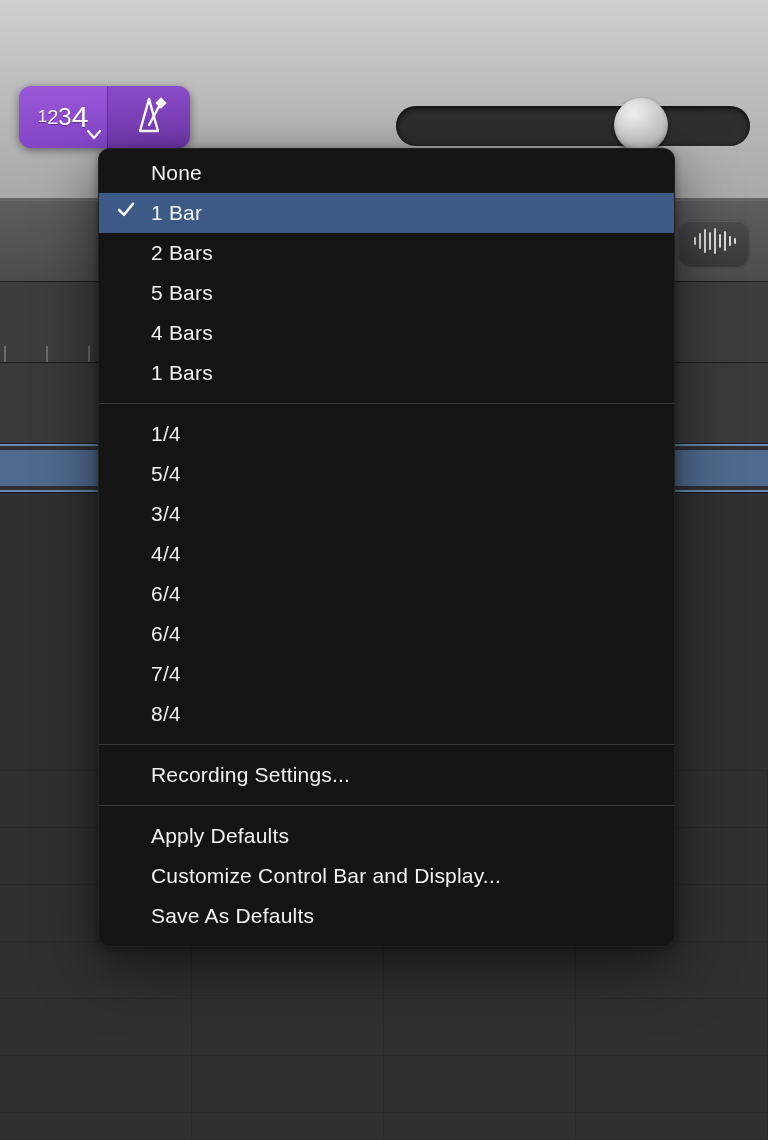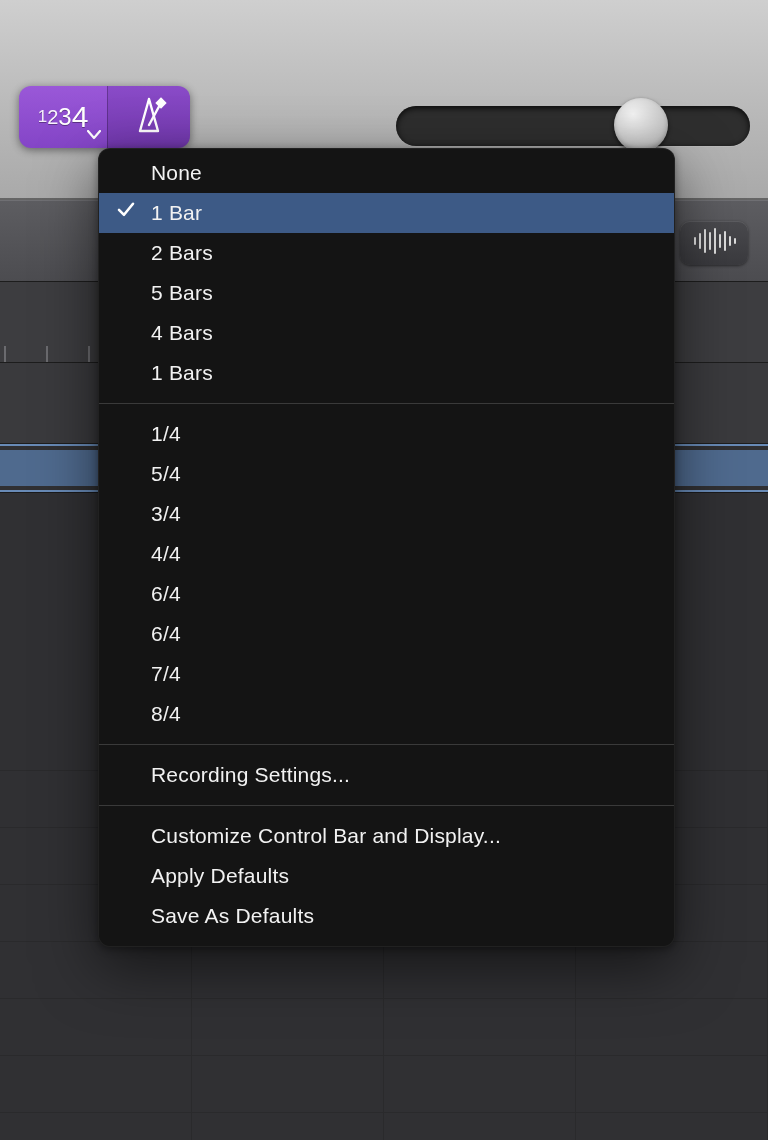--- a/index.html
+++ b/index.html
@@ -367,22 +367,22 @@
     </div>
     <div class="item">
       <span>8/4</span>
     </div>
   <div class="divider"></div>
   <div class="item">
       <span>Recording Settings...</span>
     </div>
   <div class="divider"></div>
   <div class="item">
+      <span>Apply Defaults</span>
+    </div>
+    <div class="item">
       <span>Customize Control Bar and Display...</span>
     </div>
     <div class="item">
-      <span>Apply Defaults</span>
-    </div>
-    <div class="item">
       <span>Save As Defaults</span>
     </div>
 
 </div>
 
 </body></html>

